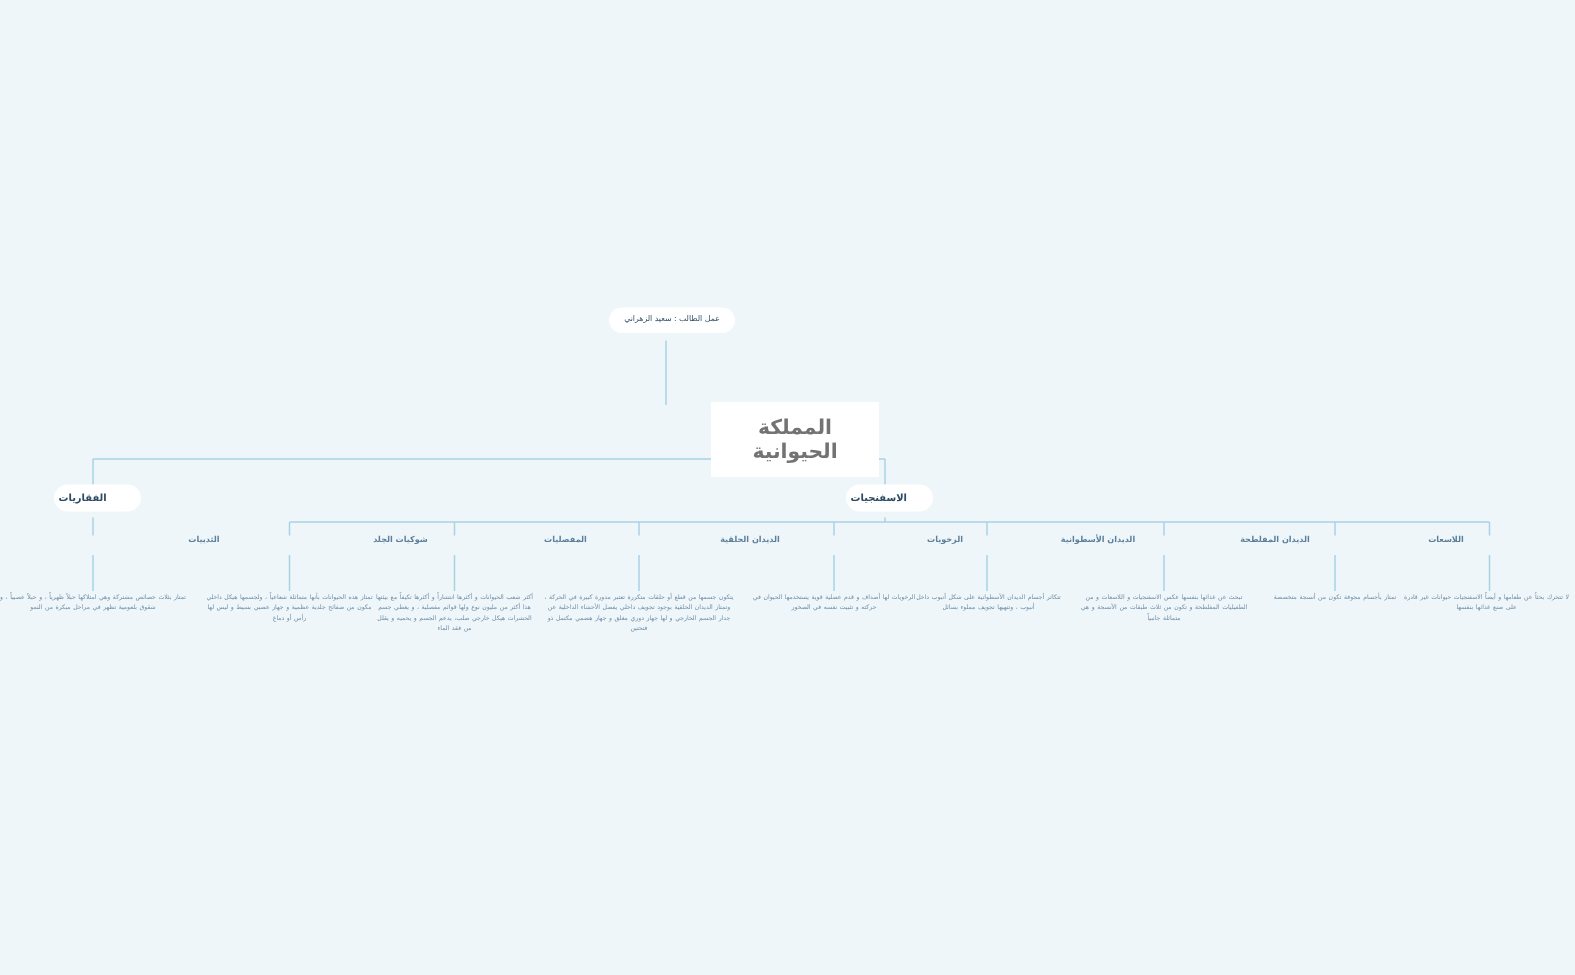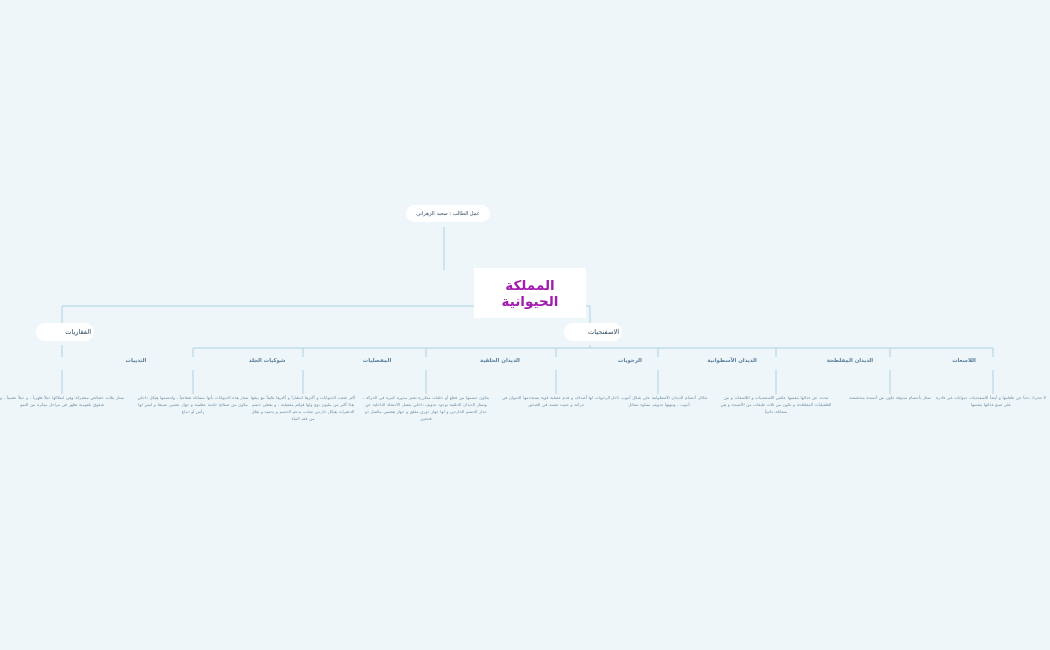--- a/index.html
+++ b/index.html
@@ -49,35 +49,35 @@
   .root-node {
     position: absolute;
     left: 474px;
     top: 268px;
     width: 100px;
     padding: 9px 6px;
     background: #ffffff;
     text-align: center;
     font-size: 13.5px;
     font-weight: 700;
-    color: #a21caf;
+    color: #737373;
     letter-spacing: 0.2px;
   }
 
   
   .branch-pill {
     position: absolute;
     top: 323px;
     width: 52px;
     padding: 5px 3px;
     background: #ffffff;
     border-radius: 11px;
-    text-align: right;
+    text-align: left;
     font-size: 6.6px;
-    font-weight: 400;
+    font-weight: 700;
     color: #2c4a63;
   }
 
   
   .leaf-label {
     position: absolute;
     top: 357px;
     text-align: center;
     font-size: 5.4px;
     font-weight: 700;

